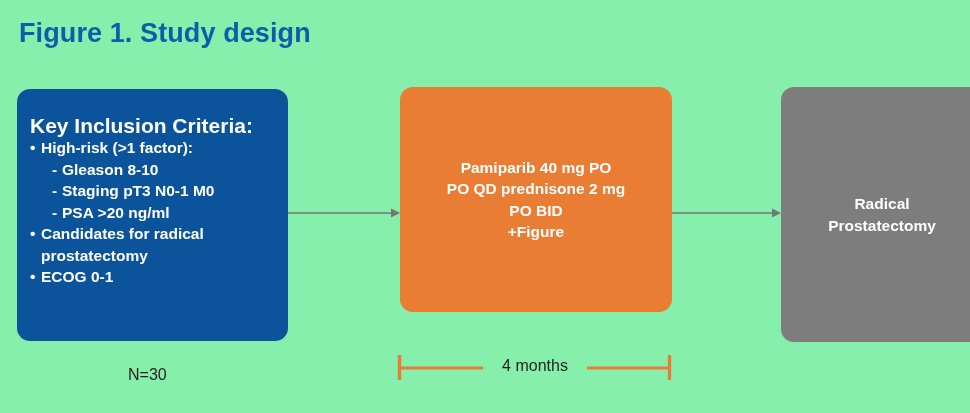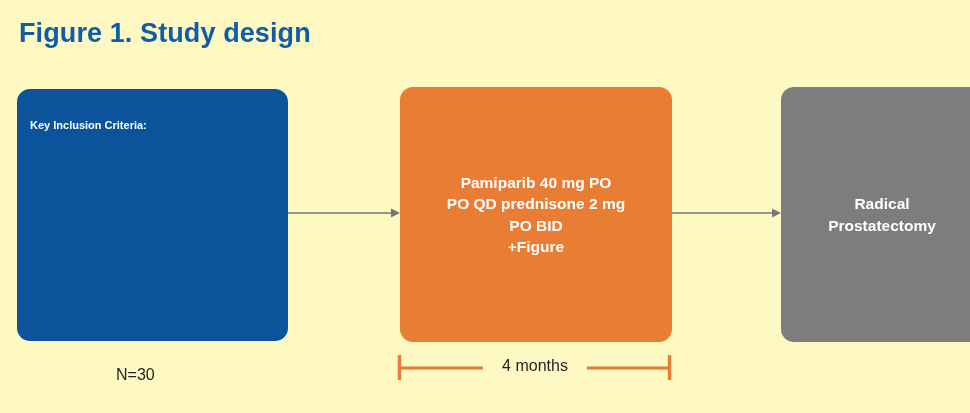--- a/index.html
+++ b/index.html
@@ -8,21 +8,21 @@
     background: #ffffff;
   }
   body {
     font-family: "Liberation Sans", sans-serif;
     -webkit-font-smoothing: antialiased;
   }
   #figure-root {
     position: relative;
     width: 970px;
     height: 413px;
-    background: #fef9c3;
+    background: #86efac;
     overflow: hidden;
   }
 
   
   .fig-title {
     position: absolute;
     left: 19px;
     top: 18px;
     font-size: 27px;
     font-weight: bold;
@@ -51,41 +51,41 @@
     background: #0B549C;
     padding: 0 14px 0 13px;
     justify-content: flex-start;
     padding-top: 26px;
   }
 
   .box-orange {
     left: 400px;
     top: 87px;
     width: 272px;
-    height: 255px;
+    height: 225px;
     background: #E87D33;
     justify-content: center;
     align-items: center;
     padding: 0 10px;
   }
 
   .box-gray {
     left: 781px;
     top: 87px;
     width: 202px;
     height: 255px;
     background: #7D7D7D;
     justify-content: center;
     align-items: center;
     padding: 0 10px;
   }
 
   
   .criteria-heading {
-    font-size: 11px;
+    font-size: 21px;
     line-height: 21px;
     color: #ffffff;
     font-weight: bold;
     margin-bottom: 1px;
     white-space: nowrap;
   }
   .criteria-list {
     list-style: none;
     margin: 0;
     padding: 0;
@@ -158,36 +158,45 @@
     width: 110px;
     text-align: center;
     font-size: 16px;
     color: #231F20;
     white-space: nowrap;
   }
 
   
   .n-label {
     position: absolute;
-    left: 116px;
+    left: 128px;
     top: 366px;
     font-size: 16px;
     color: #231F20;
     white-space: nowrap;
   }
 </style>
 </head>
 <body>
 
 <div id="figure-root">
 
   <div class="fig-title">Figure 1. Study design</div>
 
   <div class="flow-box box-blue">
     <div class="criteria-heading">Key Inclusion Criteria:</div>
+    <ul class="criteria-list">
+      <li class="criteria-item lvl1">High-risk (&gt;1 factor):</li>
+      <li class="criteria-item lvl2">Gleason 8-10</li>
+      <li class="criteria-item lvl2">Staging pT3 N0-1 M0</li>
+      <li class="criteria-item lvl2">PSA &gt;20 ng/ml</li>
+      <li class="criteria-item lvl1">Candidates for radical</li>
+      <li class="criteria-item cont">prostatectomy</li>
+      <li class="criteria-item lvl1">ECOG 0-1</li>
+    </ul>
   </div>
 
   <div class="arrow arrow-1">
     <svg width="112" height="14" viewBox="0 0 112 14" xmlns="http://www.w3.org/2000/svg">
       <line x1="0" y1="7" x2="103" y2="7" stroke="#767676" stroke-width="1.6"></line>
       <polygon points="103,2.5 112,7 103,11.5" fill="#767676"></polygon>
     </svg>
   </div>
 
   <div class="flow-box box-orange">

